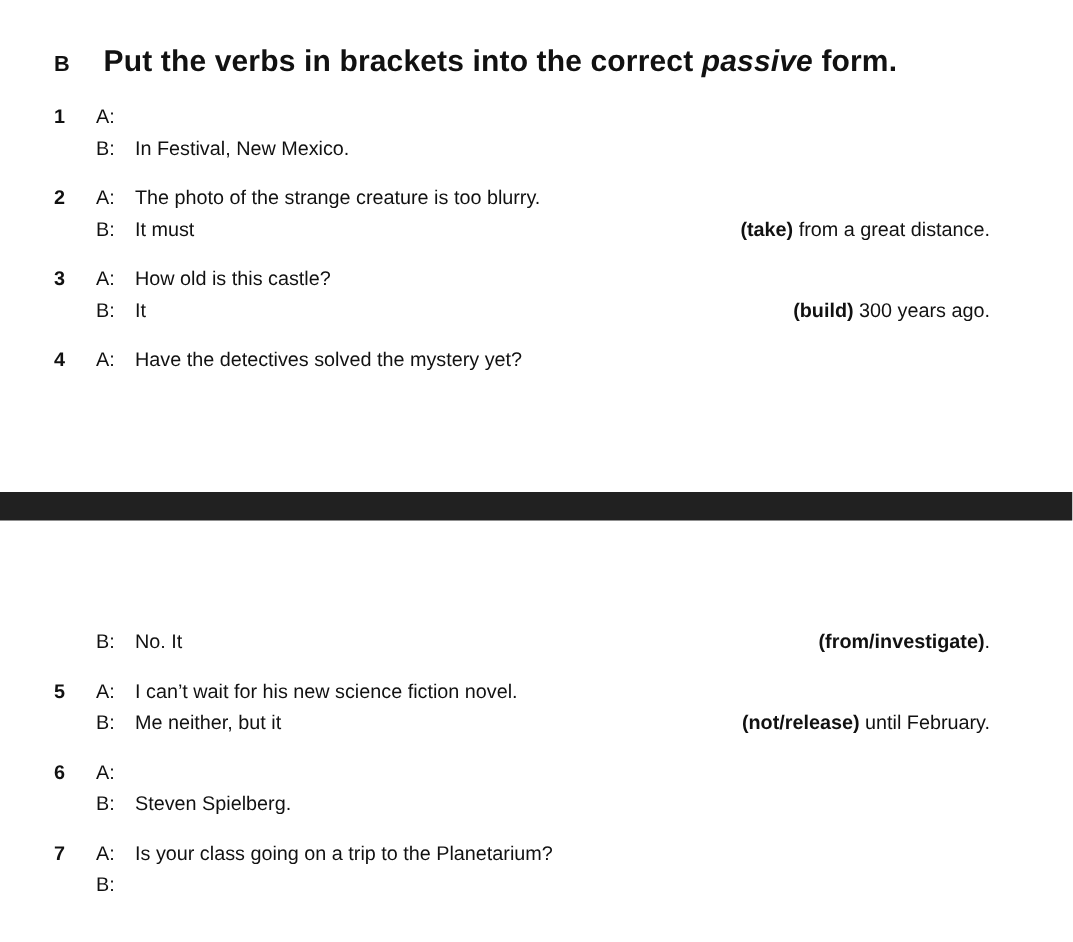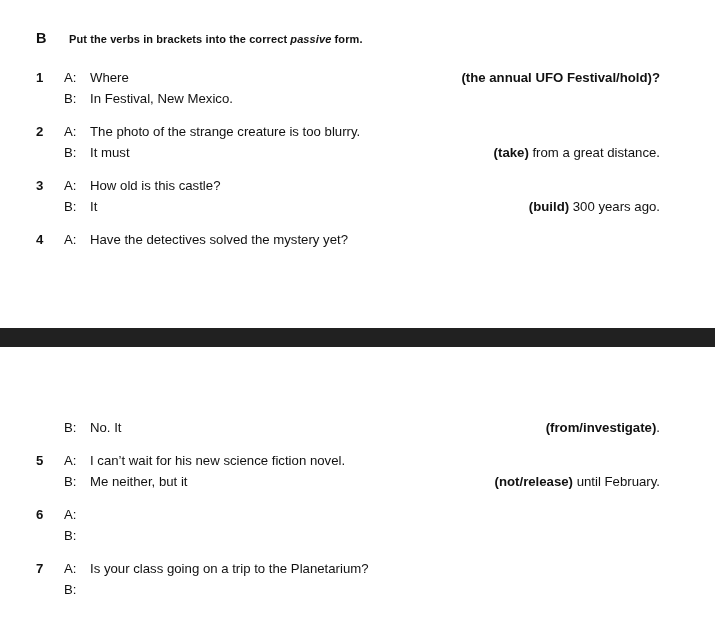--- a/index.html
+++ b/index.html
@@ -35,21 +35,21 @@
     letter-spacing: 0.1px;
   }
   .heading-letter {
     width: 33px;
     flex: 0 0 33px;
     font-weight: bold;
     font-size: 14.5px;
   }
   .heading-text {
     font-weight: bold;
-    font-size: 11px;
+    font-size: 20px;
     white-space: nowrap;
   }
   .heading-text .ital {
     font-style: italic;
     font-weight: bold;
   }
 
   
   .items {
     position: absolute;
@@ -124,21 +124,20 @@
     </span>
   </div>
 
   <div class="divider" style="top: 328px; height: 19px; background: rgb(33, 33, 33);"></div>
 
   <div class="items">
       <div class="item" style="top: 70px;">
         <div class="line">
           <span class="num">1</span>
           <span class="spk">A:</span>
-          <span class="utt">Where<span class="prompt"><span class="b">(the annual UFO Festival/hold)?</span></span></span>
         </div>
         <div class="line">
           <span class="num"></span>
           <span class="spk">B:</span>
           <span class="utt">In Festival, New Mexico.</span>
         </div>
       </div>
       <div class="item" style="top: 124px;">
         <div class="line">
           <span class="num">2</span>
@@ -190,20 +189,21 @@
         </div>
       </div>
       <div class="item" style="top: 507px;">
         <div class="line">
           <span class="num">6</span>
           <span class="spk">A:</span>
         </div>
         <div class="line">
           <span class="num"></span>
           <span class="spk">B:</span>
+          <span class="utt">Steven Spielberg.</span>
         </div>
       </div>
       <div class="item" style="top: 561px;">
         <div class="line">
           <span class="num">7</span>
           <span class="spk">A:</span>
           <span class="utt">Is your class going on a trip to the Planetarium?</span>
         </div>
         <div class="line">
           <span class="num"></span>

